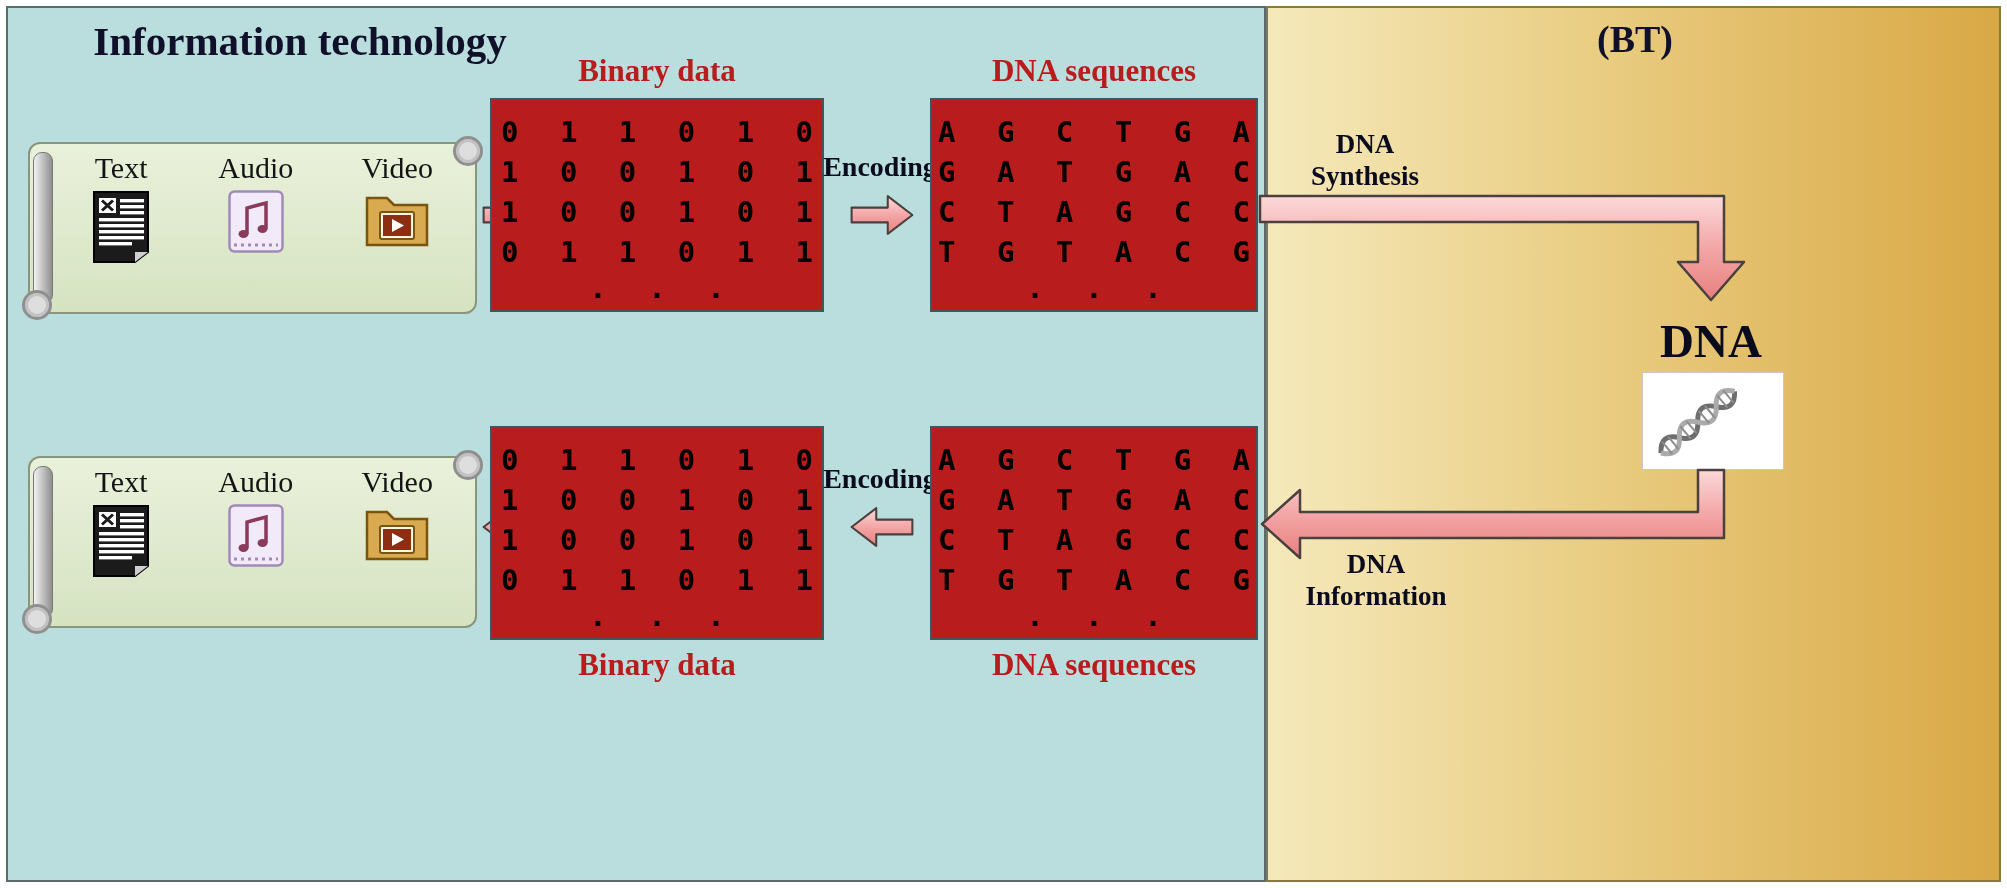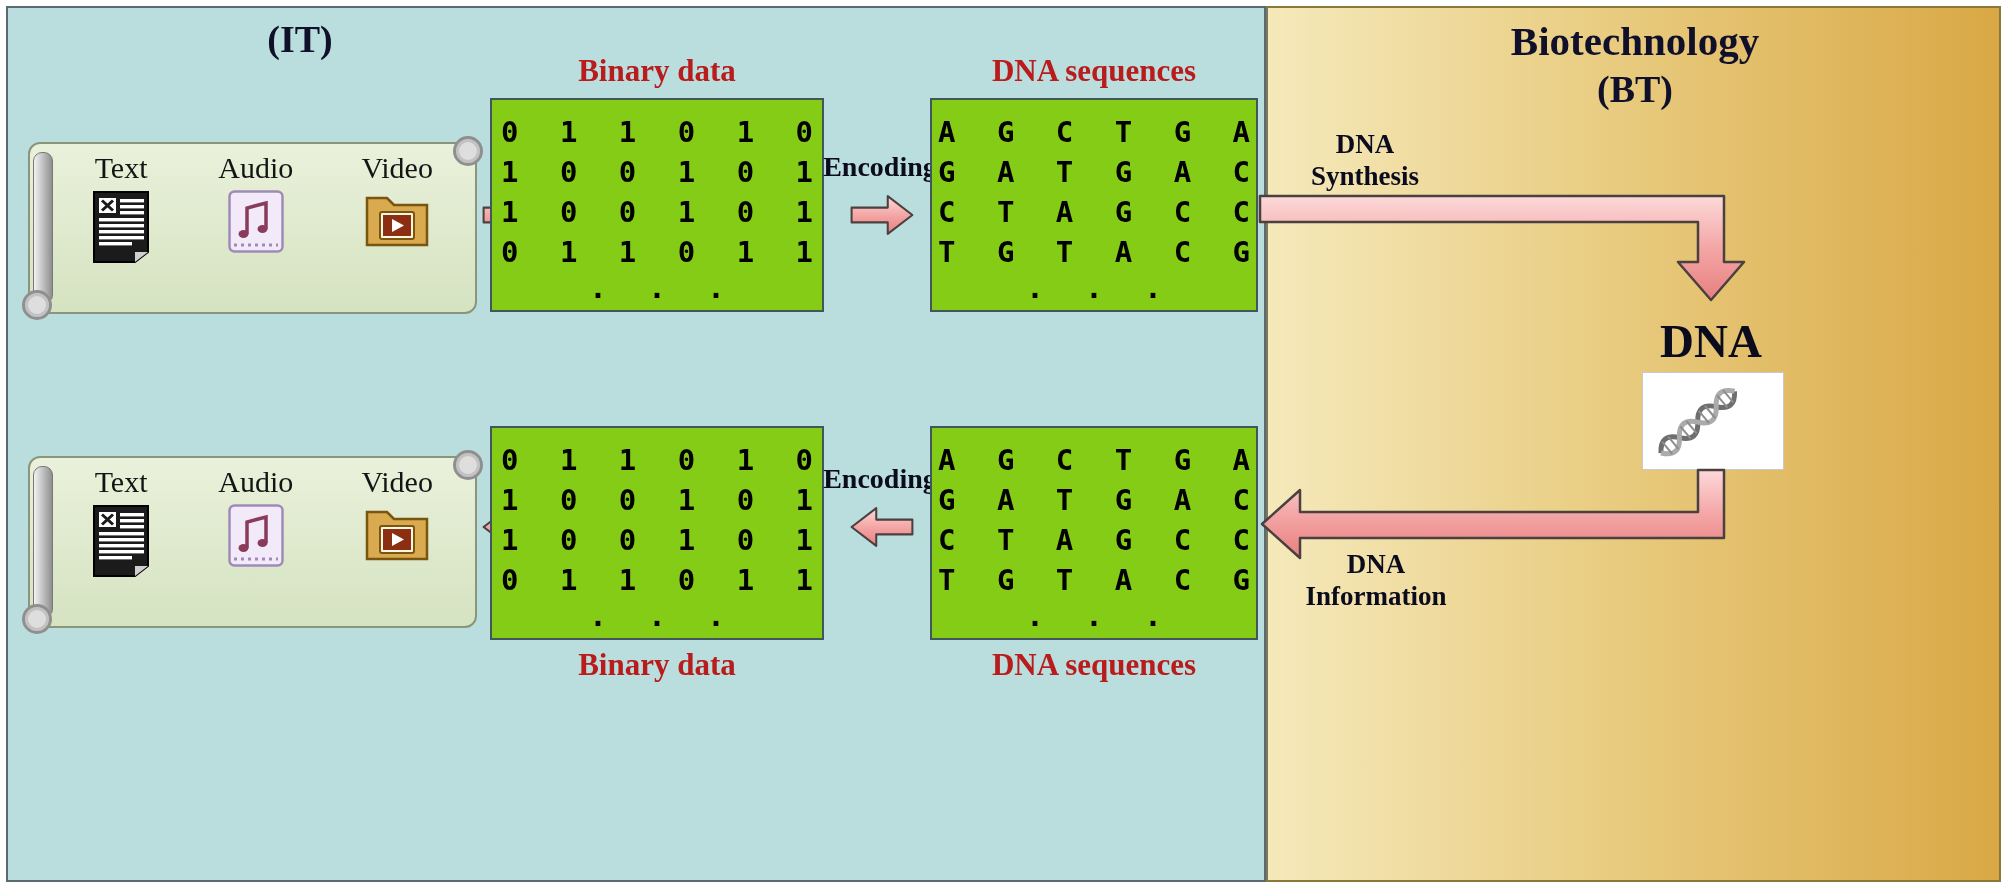--- a/index.html
+++ b/index.html
@@ -24,21 +24,21 @@
              border:1px solid #787878;border-radius:9px;}
   .curl{position:absolute;width:24px;height:24px;border-radius:50%;
         background:#dedede;border:3px solid #8f8f8f;box-shadow:inset 0 0 0 3px #c2c2c2;}
   .curl.tr{top:-8px;right:-8px;}
   .curl.bl{bottom:-8px;left:-8px;}
   .media-grid{position:absolute;left:28px;right:8px;top:6px;bottom:8px;
               display:flex;justify-content:space-around;align-items:stretch;}
   .media-col{display:flex;flex-direction:column;align-items:center;justify-content:flex-start;gap:4px;}
   .media-label{font-size:30px;color:#141414;line-height:36px;}
   
-  .mbox{position:absolute;background:#84cc16;border:2px solid #40585c;padding-top:12px;box-sizing:border-box;}
+  .mbox{position:absolute;background:#b91c1c;border:2px solid #40585c;padding-top:12px;box-sizing:border-box;}
   .box-label{position:absolute;text-align:center;font-weight:700;font-size:31px;color:#b91c1c;line-height:38px;}
   .mrow{text-align:center;font-family:"DejaVu Sans Mono", monospace;font-weight:700;
         font-size:29px;line-height:40px;color:#000;word-spacing:24px;}
   .mrow.dots{line-height:32px;}
   
   .flow-label{position:absolute;text-align:center;font-weight:700;font-size:28px;color:#0b0b1e;line-height:34px;}
   .two-line{position:absolute;text-align:center;font-weight:700;font-size:27px;color:#0b0b1e;line-height:32px;}
   .dna-title{position:absolute;text-align:center;font-weight:700;font-size:47px;color:#0b0b1e;}
   
   .arrow{position:absolute;}
@@ -57,24 +57,23 @@
         <stop offset="0.5" stop-color="#f4a6a6"></stop>
         <stop offset="1" stop-color="#e87f7f"></stop>
       </linearGradient>
     </defs>
   </svg>
 
   <div class="it-panel"></div>
   <div class="bt-panel"></div>
 
   <div class="panel-title" style="left:30px;top:16px;width:540px;">
-    <div class="l2">(IT)</div>
+    <div class="l1">Information technology</div>
   </div>
   <div class="panel-title" style="left:1300px;top:16px;width:670px;">
-    <div class="l1">Biotechnology</div>
     <div class="l2">(BT)</div>
   </div>
 
   <div class="scroll" style="left:28px;top:142px;">
     <div class="roll-left"></div>
     <div class="curl tr"></div>
     <div class="curl bl"></div>
     <div class="media-grid">
       <div class="media-col">
         <span class="media-label">Text</span>

